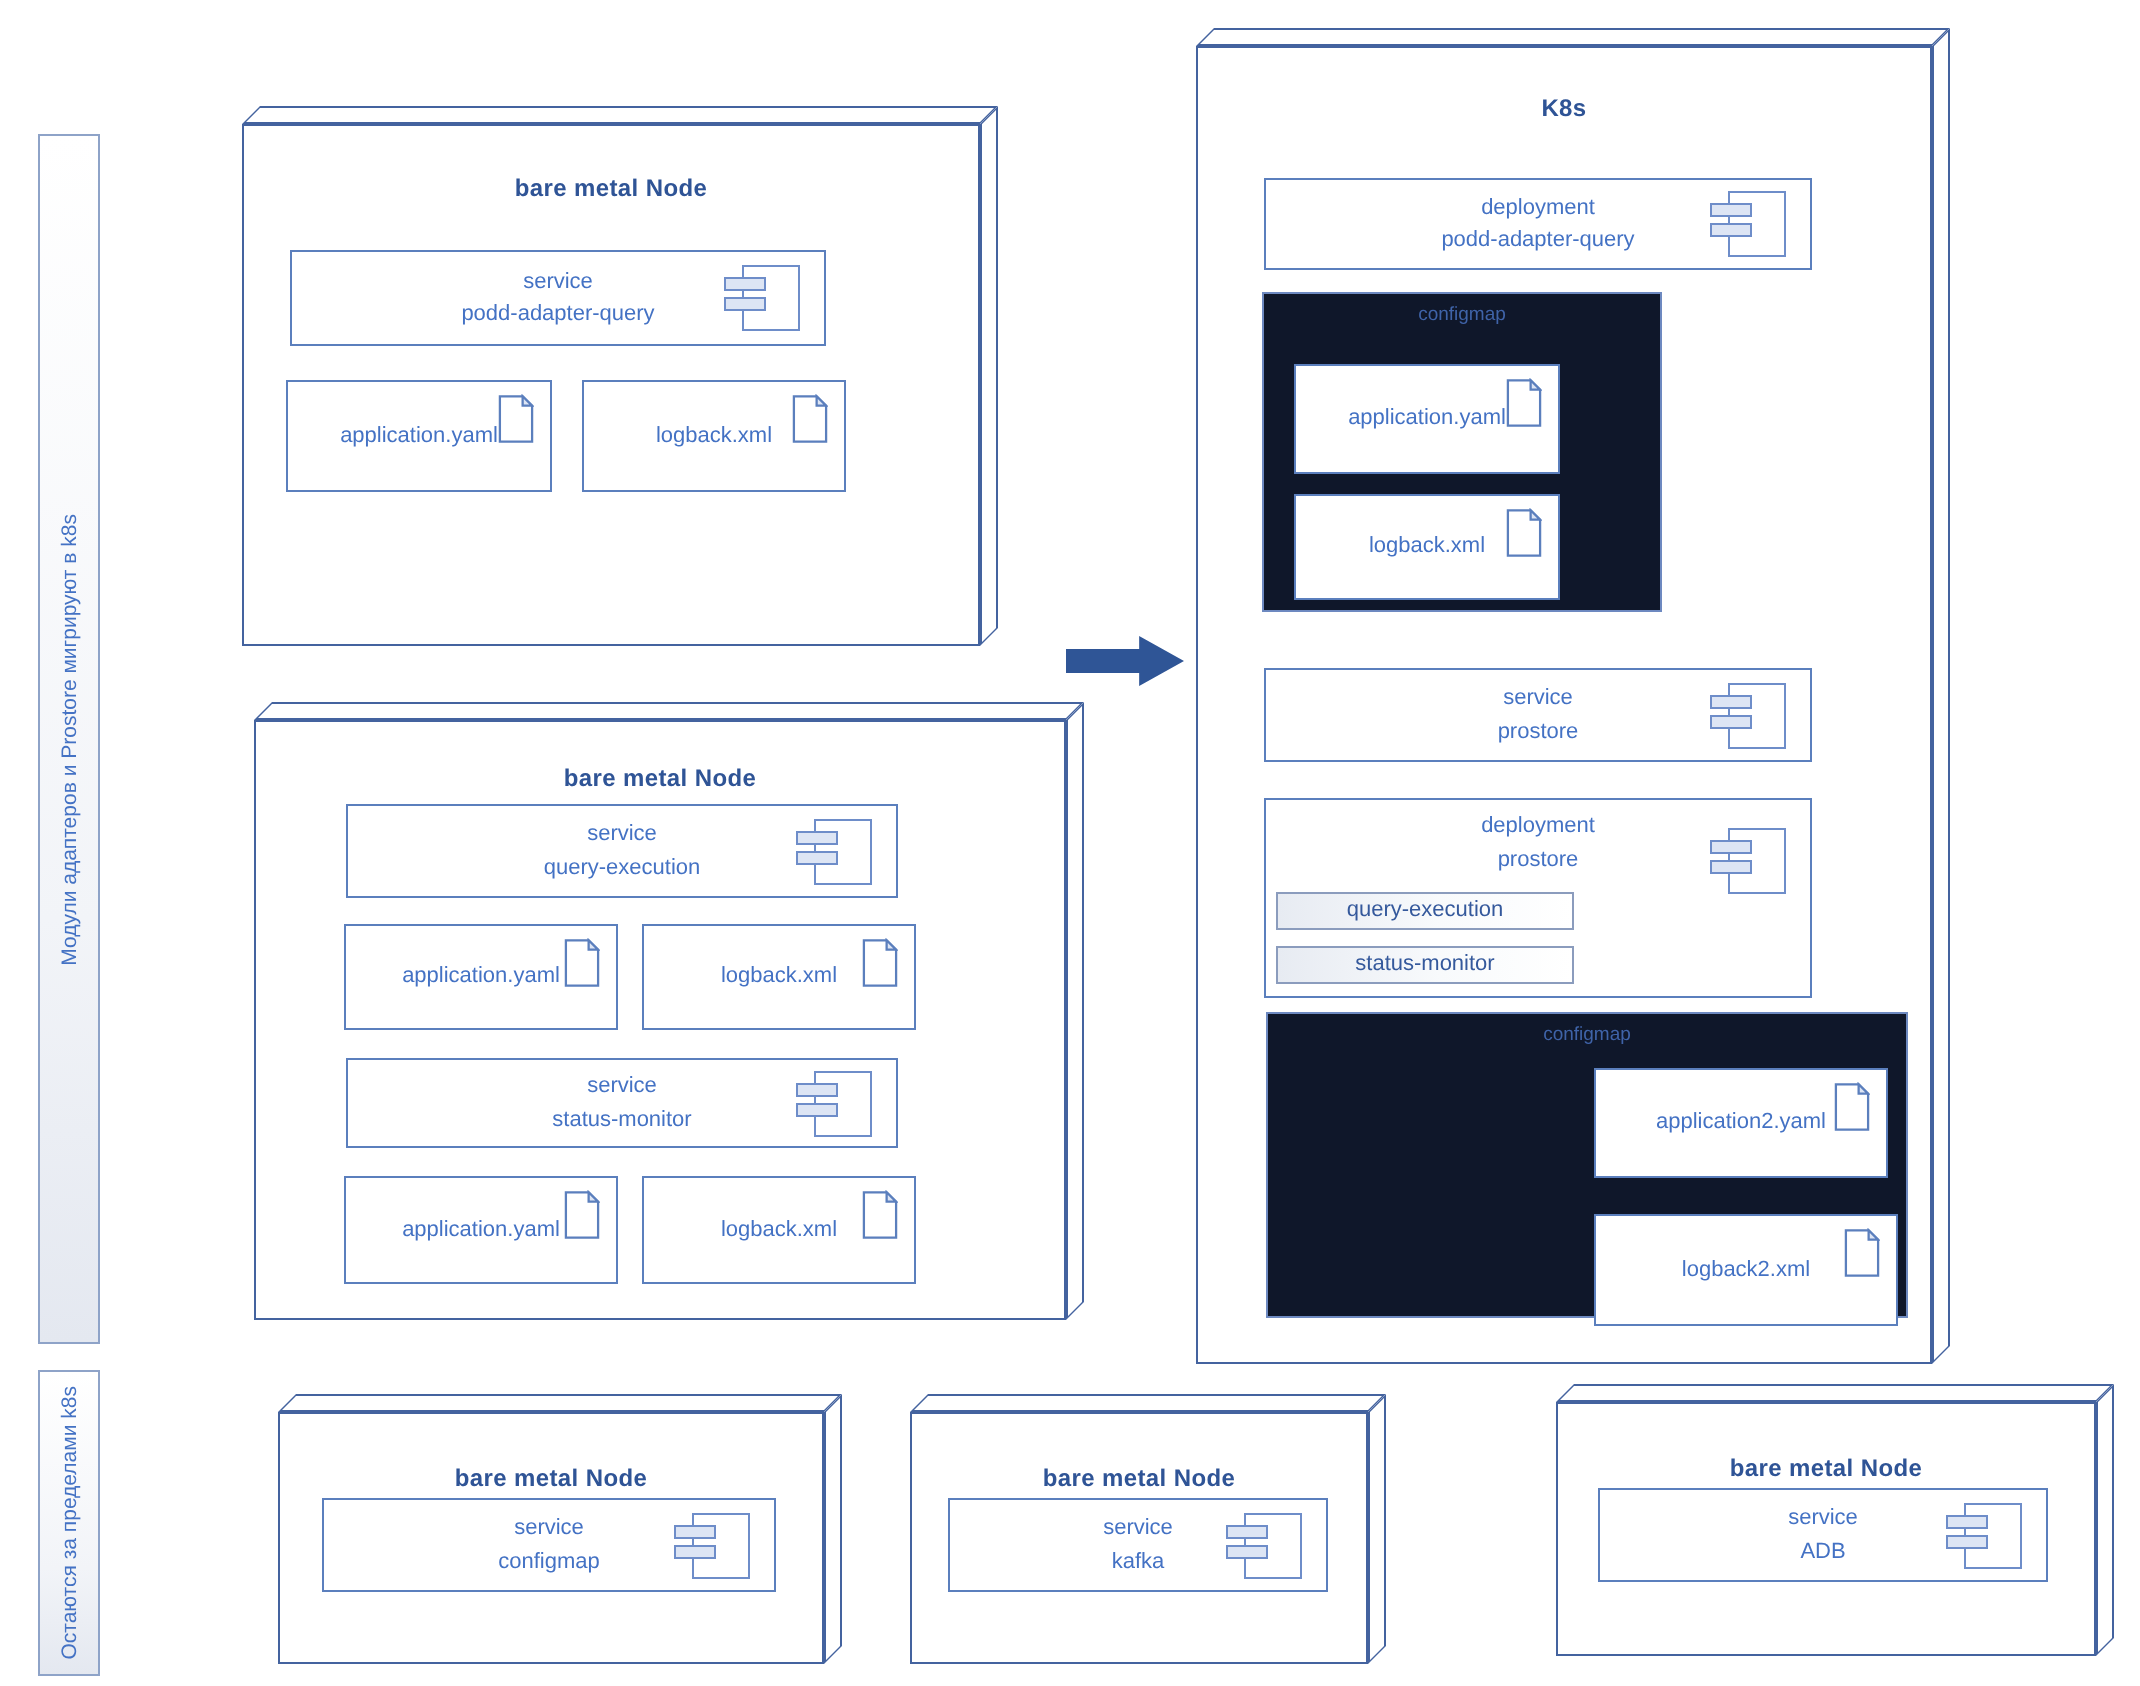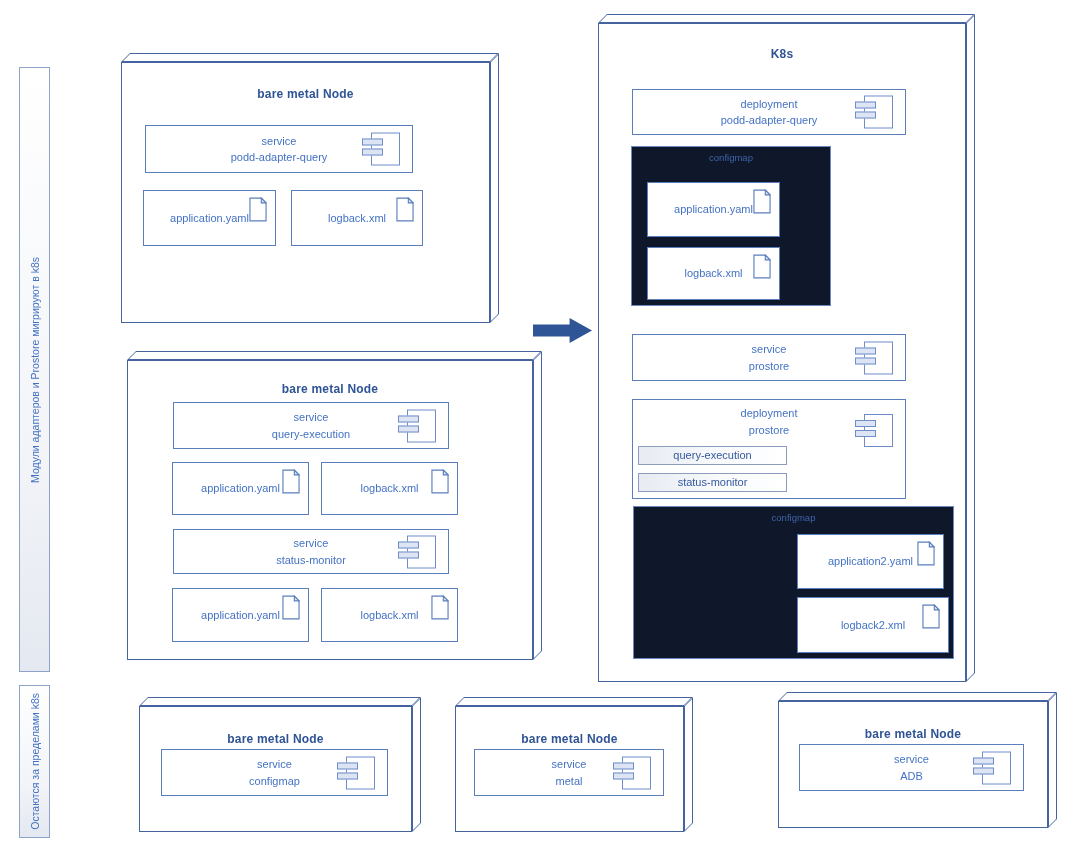--- a/index.html
+++ b/index.html
@@ -198,21 +198,21 @@
 
     <div class="cmap" style="left:34px;top:482px;width:321px;height:153px;">
       <div class="cmap-label">configmap</div>
       <div class="box" style="left:163px;top:27px;width:147px;height:55px;text-align:center;">
         <span>application2.yaml</span>
         <svg class="file-icon" viewBox="0 0 19 26">
             <path d="M1 1 H13 L18 6 V25 H1 Z" fill="#ffffff" stroke="#5b7fbd" stroke-width="1.2"></path>
             <path d="M13 1 L18 6 H13 Z" fill="#dde5f4" stroke="#5b7fbd" stroke-width="1.2"></path>
           </svg>
       </div>
-      <div class="box" style="left:163px;top:90px;width:152px;height:56px;">
+      <div class="box" style="left:163px;top:100px;width:152px;height:56px;">
         <span>logback2.xml</span>
         <svg class="file-icon" viewBox="0 0 19 26">
             <path d="M1 1 H13 L18 6 V25 H1 Z" fill="#ffffff" stroke="#5b7fbd" stroke-width="1.2"></path>
             <path d="M13 1 L18 6 H13 Z" fill="#dde5f4" stroke="#5b7fbd" stroke-width="1.2"></path>
           </svg>
       </div>
     </div>
   </div>
 
   <div class="node3d" style="left:139px;top:706px;width:273px;height:126px;">
@@ -225,21 +225,21 @@
           <span class="comp-tab t1"></span>
           <span class="comp-tab t2"></span>
         </span>
     </div>
   </div>
 
   <div class="node3d" style="left:455px;top:706px;width:229px;height:126px;">
     <div class="node-title" style="top:25px;">bare metal Node</div>
     <div class="box" style="left:18px;top:42px;width:190px;height:47px;">
       <span>service</span>
-      <span>metal</span>
+      <span>kafka</span>
       <span class="comp-icon">
           <span class="comp-body"></span>
           <span class="comp-tab t1"></span>
           <span class="comp-tab t2"></span>
         </span>
     </div>
   </div>
 
   <div class="node3d" style="left:778px;top:701px;width:270px;height:127px;">
     <div class="node-title" style="top:25px;">bare metal Node</div>

